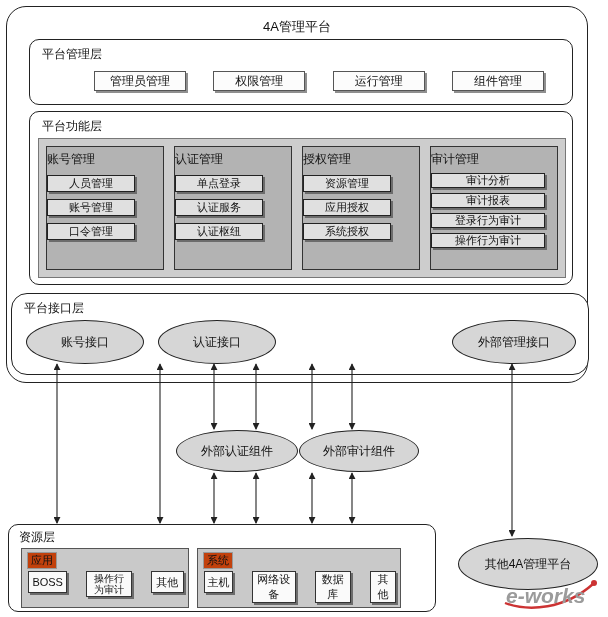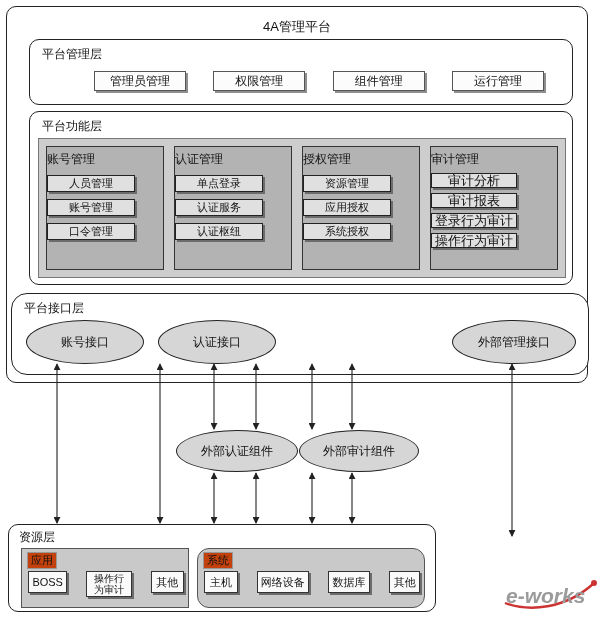--- a/index.html
+++ b/index.html
@@ -1,37 +1,37 @@
 <!DOCTYPE html>
 <html><head>
 <meta charset="utf-8">
 <style>
   * { box-sizing: border-box; }
   body { margin:0; background:#ffffff; font-family:"Liberation Sans", sans-serif; color:#111; }
   .canvas { position:relative; width:608px; height:617px; background:#fff; overflow:hidden; }
 
-  .rbox { position:absolute; border:1.3px solid #222; border-radius:10px; background:#fff; }
+  .rbox { position:absolute; border:1.3px solid #222; border-radius:20px; background:#fff; }
   .layer-label { position:absolute; left:12px; top:6px; font-size:12px; }
 
   .diagram-title { position:absolute; left:0; right:0; top:11px; text-align:center; font-size:13px; }
 
   
   .mgmt-row { position:absolute; left:32px; right:28px; top:31px; display:flex; justify-content:space-between;margin-left:32px; }
   .mgmt-btn { width:92px; height:20px; border:1px solid #555; background:#fcfcfc;
               box-shadow:2px 2px 0 #8f8f8f; display:flex; align-items:center; justify-content:center; font-size:12px; }
 
   
   .func-panel { position:absolute; left:8px; top:26px; width:528px; height:140px; background:#cdcdcd;
                 border:1px solid #777; display:flex; gap:10px; padding:7px; }
   .func-col { background:#b3b3b3; border:1px solid #333; flex:0 0 118px; display:flex; flex-direction:column; align-items:flex-start; }
   .func-col.wide { flex:1 1 auto; }
   .func-col-title { font-size:12px; margin-top:4px; }
   .func-item { width:88px; height:17px; margin-top:7px; background:#e0e0e0; border:1px solid #222;
                box-shadow:2px 2px 0 #6c6c6c; display:flex; align-items:center; justify-content:center; font-size:11px; }
-  .func-col.wide .func-item { width:86px; height:15px; margin-top:5px; font-size:13px; }
+  .func-col.wide .func-item { width:114px; height:15px; margin-top:5px; font-size:11px; }
 
   
   .oval { position:absolute; border-radius:50%; background:#d6d6d6; border:1.3px solid #222;
           display:flex; align-items:center; justify-content:center; font-size:12px; text-align:center; }
 
   
   .res-group { position:absolute; background:#c9c9c9; border:1px solid #555; }
   .res-group-title { display:inline-block; margin:3px 0 0 5px; padding:0 3px; font-size:11px;
                      background:#c2410c; border:1px solid #999; }
   .res-row { display:flex; align-items:flex-start; gap:19px; padding:2px 4px 0 6px; }
@@ -53,22 +53,22 @@
 <div class="canvas">
 
   <div class="rbox" style="left:6px; top:6px; width:582px; height:377px;">
     <div class="diagram-title">4A管理平台</div>
 
     <div class="rbox" style="left:22px; top:32px; width:544px; height:66px; border-radius:10px;">
       <span class="layer-label">平台管理层</span>
       <div class="mgmt-row">
         <div class="mgmt-btn">管理员管理</div>
         <div class="mgmt-btn">权限管理</div>
+        <div class="mgmt-btn">运行管理</div>
         <div class="mgmt-btn">组件管理</div>
-        <div class="mgmt-btn">运行管理</div>
       </div>
     </div>
 
     <div class="rbox" style="left:22px; top:104px; width:544px; height:174px; border-radius:10px;">
       <span class="layer-label">平台功能层</span>
       <div class="func-panel">
 
         <div class="func-col">
           <div class="func-col-title">账号管理</div>
           <div class="func-item">人员管理</div>
@@ -117,31 +117,32 @@
 
     <div class="res-group" style="left:12px; top:23px; width:168px; height:60px;">
       <span class="res-group-title">应用</span>
       <div class="res-row">
         <div class="res-item w40">BOSS</div>
         <div class="res-item w46">操作行为审计</div>
         <div class="res-item w34">其他</div>
       </div>
     </div>
 
-    <div class="res-group" style="left:188px; top:23px; width:228px; height:60px;border-radius:12px;">
+    <div class="res-group" style="left:188px; top:23px; width:204px; height:60px;">
       <span class="res-group-title">系统</span>
       <div class="res-row">
         <div class="res-item w38">主机</div>
         <div class="res-item w58">网络设备</div>
         <div class="res-item w48">数据库</div>
         <div class="res-item w34">其他</div>
       </div>
     </div>
   </div>
 
+  <div class="oval" style="left:458px; top:538px; width:140px; height:52px;">其他4A管理平台</div>
 
   <svg id="arrow-layer" class="arrows" width="608" height="617">
     <defs>
       <marker id="ah" viewBox="0 0 8 8" refX="7" refY="4" markerWidth="7" markerHeight="7" orient="auto-start-reverse" markerUnits="userSpaceOnUse">
         <path d="M0,0 L8,4 L0,8 Z" fill="#222"></path>
       </marker>
     </defs>
   <line x1="57" x2="57" y1="364" y2="523" class="arrow-line" marker-start="url(#ah)" marker-end="url(#ah)"></line>
       <line x1="160" x2="160" y1="364" y2="523" class="arrow-line" marker-start="url(#ah)" marker-end="url(#ah)"></line>
       <line x1="214" x2="214" y1="364" y2="429" class="arrow-line" marker-start="url(#ah)" marker-end="url(#ah)"></line>

